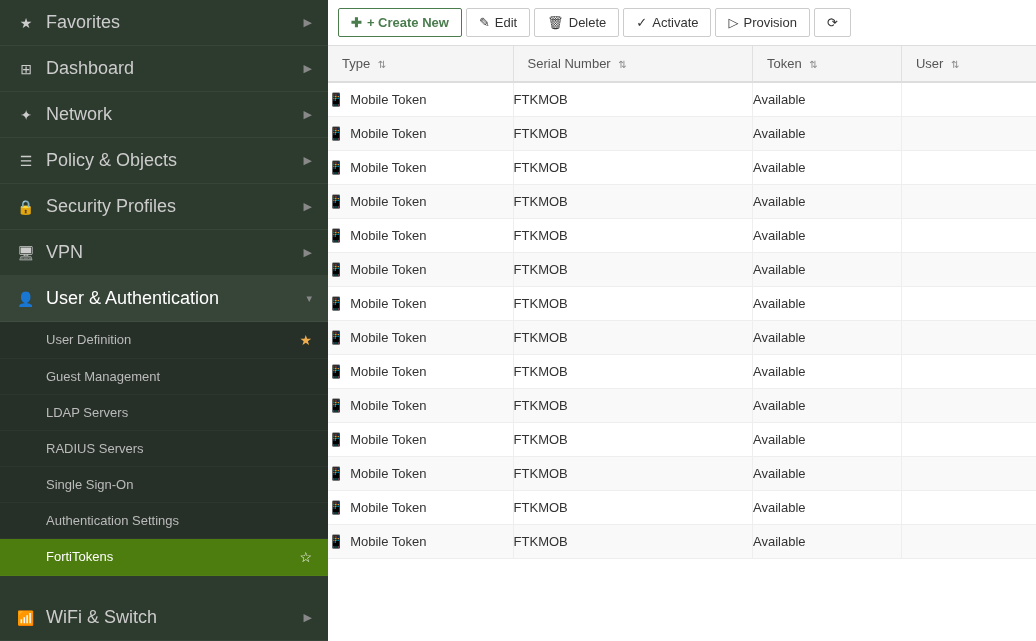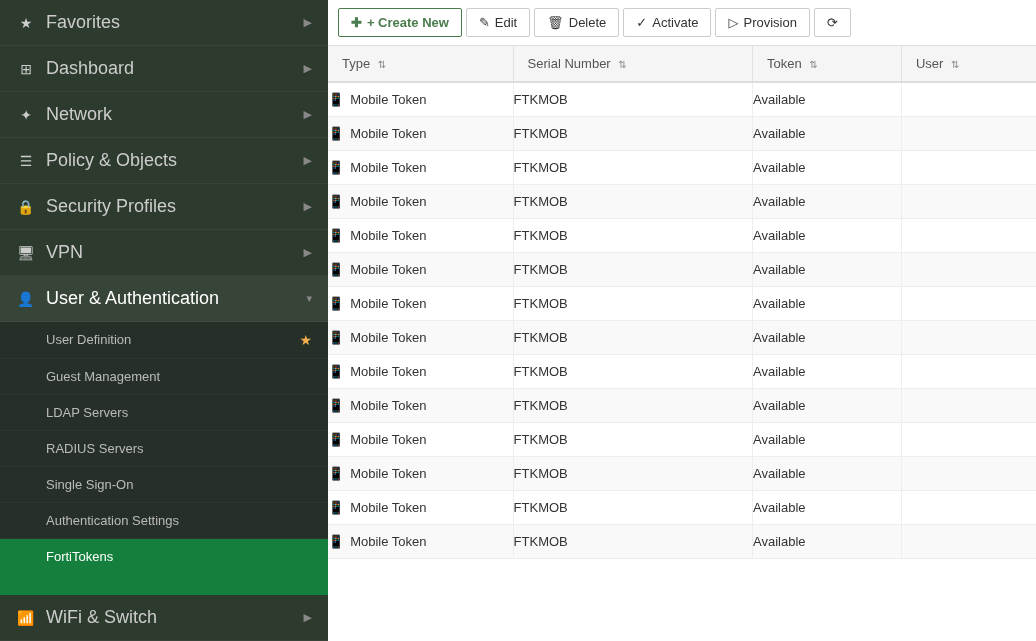--- a/index.html
+++ b/index.html
@@ -32,23 +32,22 @@
       display: flex;
       align-items: flex-start;
       padding: 10px 16px 10px 46px;
       cursor: pointer;
       color: #bbb;
       border-bottom: 1px solid rgba(255,255,255,0.03);
       gap: 48px;
     }
     .sub-item .star { margin-left: auto; color: #f0ad4e; font-size: 14px; }
     .sub-item.active-item {
-      background: #15803d;
+      background: #4d7c0f;
       color: #fff;
-      flex-direction: column;
     }
     .sub-item.active-item .star { color: #fff; font-size: 14px; }
 
     
     .main {
       flex: 1;
       display: flex;
       flex-direction: column;
       background: #fff;
       overflow: hidden;

